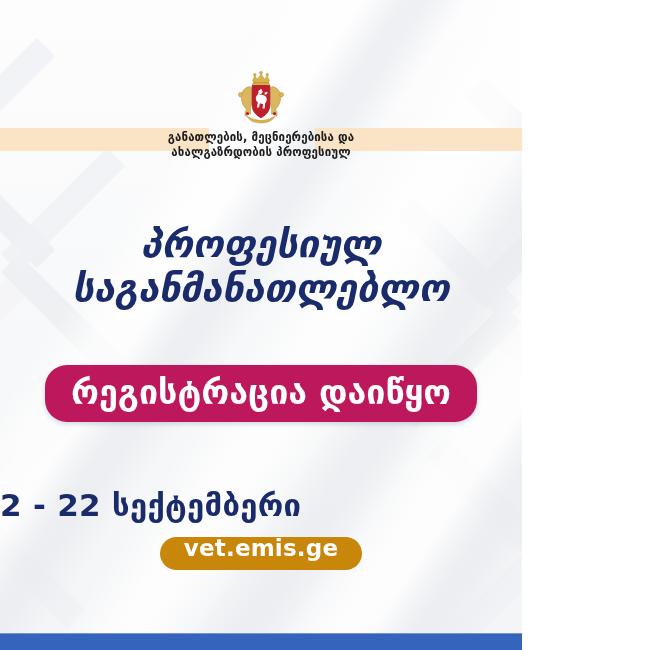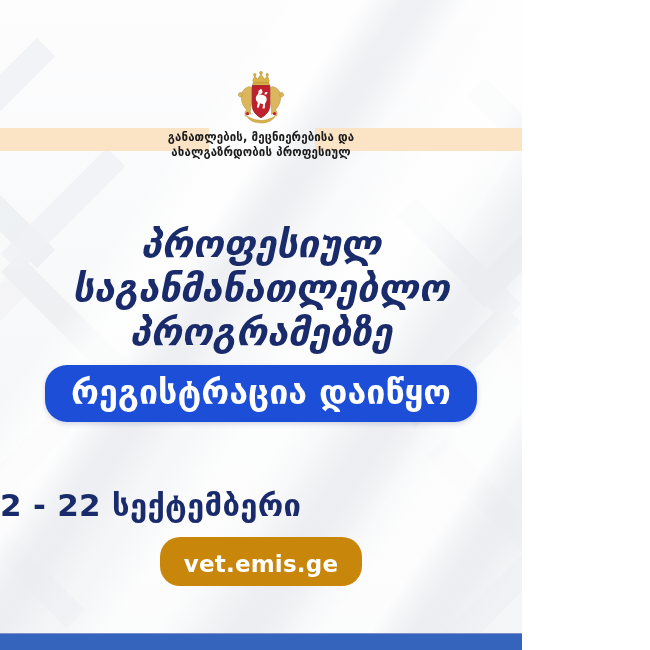--- a/index.html
+++ b/index.html
@@ -125,21 +125,21 @@
   
   .pill-wrap {
     position: absolute;
     top: 365px;
     left: 0;
     right: 0;
     display: flex;
     justify-content: center;
   }
   .pill {
-    background: #1d4ed8;
+    background: #be185d;
     color: #ffffff;
     font-size: 34px;
     font-weight: 700;
     line-height: 1;
     padding: 10px 26px 13px;
     border-radius: 22px;
     white-space: nowrap;
     box-shadow: 0 2px 5px rgba(20,50,110,.18);
   }
 
@@ -165,21 +165,21 @@
     right: 0;
     display: flex;
     justify-content: center;
   }
   .url-badge {
     background: #c8870a;
     color: #ffffff;
     font-size: 23px;
     font-weight: 700;
     line-height: 1;
-    padding: 16px 24px 10px;
+    padding: 0 24px 10px;
     border-radius: 20px;
     white-space: nowrap;
     letter-spacing: .2px;
   }
 
   
   .bottom-bar {
     position: absolute;
     left: 0;
     right: 0;
@@ -281,21 +281,20 @@
 
     <div class="ministry">
       <div>განათლების, მეცნიერებისა და</div>
       <div>ახალგაზრდობის პროფესიულ</div>
     </div>
   </div>
 
   <div class="headline">
     <div>პროფესიულ</div>
     <div>საგანმანათლებლო</div>
-    <div>პროგრამებზე</div>
   </div>
 
   <div class="pill-wrap">
     <div class="pill">რეგისტრაცია დაიწყო</div>
   </div>
 
   <div class="dateline">2 - 22 სექტემბერი</div>
 
   <div class="url-wrap">
     <div class="url-badge">vet.emis.ge</div>

